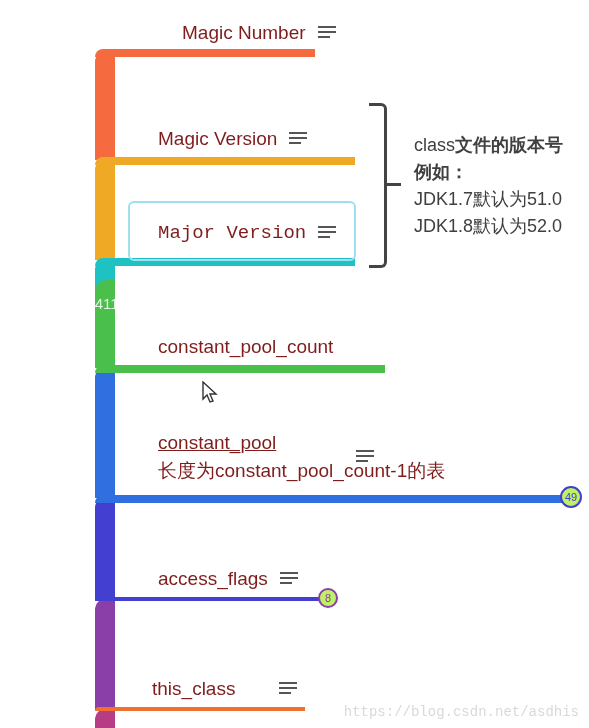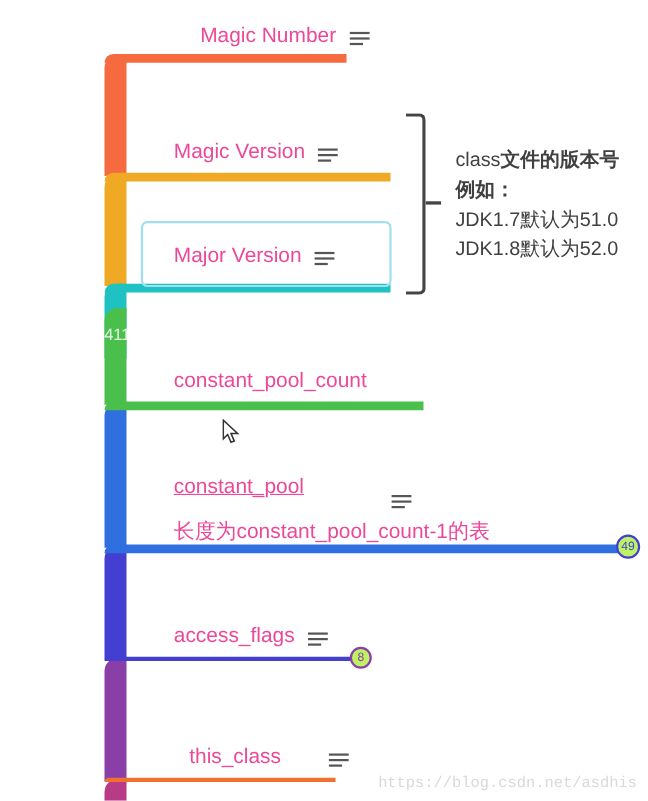--- a/index.html
+++ b/index.html
@@ -24,30 +24,30 @@
   .branch {
     position: absolute;
     left: 95px;
     height: 8px;
     border-top-left-radius: 10px;
   }
   .branch.thin { height: 4px; }
   .node {
     position: absolute;
     display: flex;
-    align-items: flex-end;
+    align-items: center;
     gap: 12px;
-    color: #ec4899;
+    color: #7f1d1d;
     font-size: 19px;
     white-space: nowrap;
   }
   .node .sub {
     display: block;
     font-size: 19px;
-    margin-top: 16px;
+    margin-top: 4px;
   }
   .notes-icon {
     display: inline-block;
     width: 18px;
     position: relative;
   }
   .notes-icon span {
     display: block;
     height: 2px;
     background: #555;
@@ -141,21 +141,21 @@
     <span>Magic Version</span>
     <span class="notes-icon">
         <span></span>
         <span></span>
         <span></span>
       </span>
   </div>
 
   <div class="branch" style="top:258px;width:260px;background:#1fc2c2;"></div>
   <div class="highlight-box" style="left:128px;top:201px;width:228px;height:60px;"></div>
-  <div class="node" style="left:158px;top:222px;">
+  <div class="node" style="left:158px;top:222px;font-family:Liberation Mono, monospace;">
     <span>Major Version</span>
     <span class="notes-icon">
         <span></span>
         <span></span>
         <span></span>
       </span>
   </div>
 
   <div class="bracket" style="left:369px;top:103px;width:18px;height:165px;"></div>
   <div class="bracket-mid" style="left:387px;top:183px;"></div>
@@ -195,21 +195,21 @@
         <span></span>
         <span></span>
         <span></span>
       </span>
   </div>
   <div class="count-badge" style="left:318px;top:588px;border-color:#8a3fa8;color:#8a3fa8;width:20px;height:20px;">
     <span>8</span>
   </div>
 
   <div class="branch thin" style="top:707px;width:210px;background:#f07030;"></div>
-  <div class="node" style="left:172px;top:678px;gap:44px;">
+  <div class="node" style="left:152px;top:678px;gap:44px;">
     <span>this_class</span>
     <span class="notes-icon">
         <span></span>
         <span></span>
         <span></span>
       </span>
   </div>
 
   <div class="watermark-video" style="left:78px;top:295px;">14411523308893728|正在观看视频</div>
 

